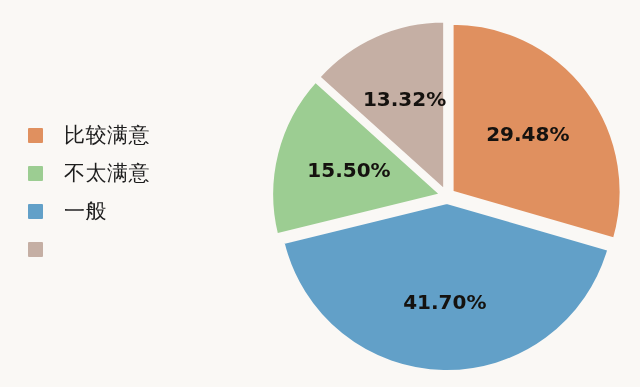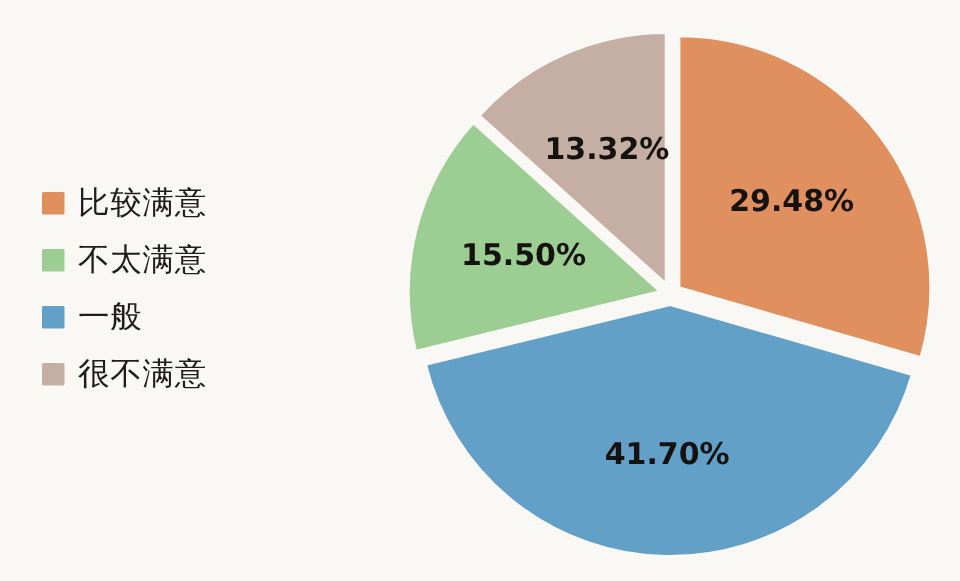--- a/index.html
+++ b/index.html
@@ -32,21 +32,21 @@
     align-items: center;
     height: 38px;
   }
   .legend-swatch {
     width: 15px;
     height: 15px;
     flex: 0 0 15px;
     border-radius: 1px;
   }
   .legend-label {
-    margin-left: 9px;
+    margin-left: 21px;
     font-family: "DejaVu Sans", sans-serif;
     font-size: 21px;
     line-height: 1;
     color: #1d1d1d;
     letter-spacing: 0.5px;
     white-space: nowrap;
   }
 
   
   #pie-wrap {
@@ -81,21 +81,20 @@
     <div class="legend-row">
       <span class="legend-swatch" style="background: rgb(156, 205, 146);"></span>
       <span class="legend-label">不太满意</span>
     </div>
     <div class="legend-row">
       <span class="legend-swatch" style="background: rgb(98, 160, 200);"></span>
       <span class="legend-label">一般</span>
     </div>
     <div class="legend-row">
       <span class="legend-swatch" style="background: rgb(197, 175, 164);"></span>
-      <span class="legend-label">很不满意</span>
     </div>
   </div>
 
   <div id="pie-wrap">
     <svg id="pie-svg" width="640" height="387" viewBox="0 0 640 387">
       <g id="slice-group">
           <path d="M 452.5951507185469 191.79354205575 L 452.5951507185469 23.79354205575001 A 168 168 0 0 1 613.9832617309428 238.46127848950658 Z" fill="#e0905f" stroke="#faf8f5" stroke-width="2" stroke-linejoin="round"></path>
           <path d="M 446.85486881905786 202.99849533402133 L 608.2429798314538 249.6662317677779 A 168 168 0 0 1 283.67079505272056 242.93542146789633 Z" fill="#62a0c8" stroke="#faf8f5" stroke-width="2" stroke-linejoin="round"></path>
           <path d="M 440.2123269083121 194.28900789003097 L 277.0282531419748 234.22593402390598 A 168 168 0 0 1 315.45821571249184 81.7705127892658 Z" fill="#9ccd92" stroke="#faf8f5" stroke-width="2" stroke-linejoin="round"></path>
           <path d="M 444.1555224033568 189.60398974342638 L 319.40141120753657 77.0854946426612 A 168 168 0 0 1 444.15552240335677 21.603989743426382 Z" fill="#c5afa4" stroke="#faf8f5" stroke-width="2" stroke-linejoin="round"></path>

